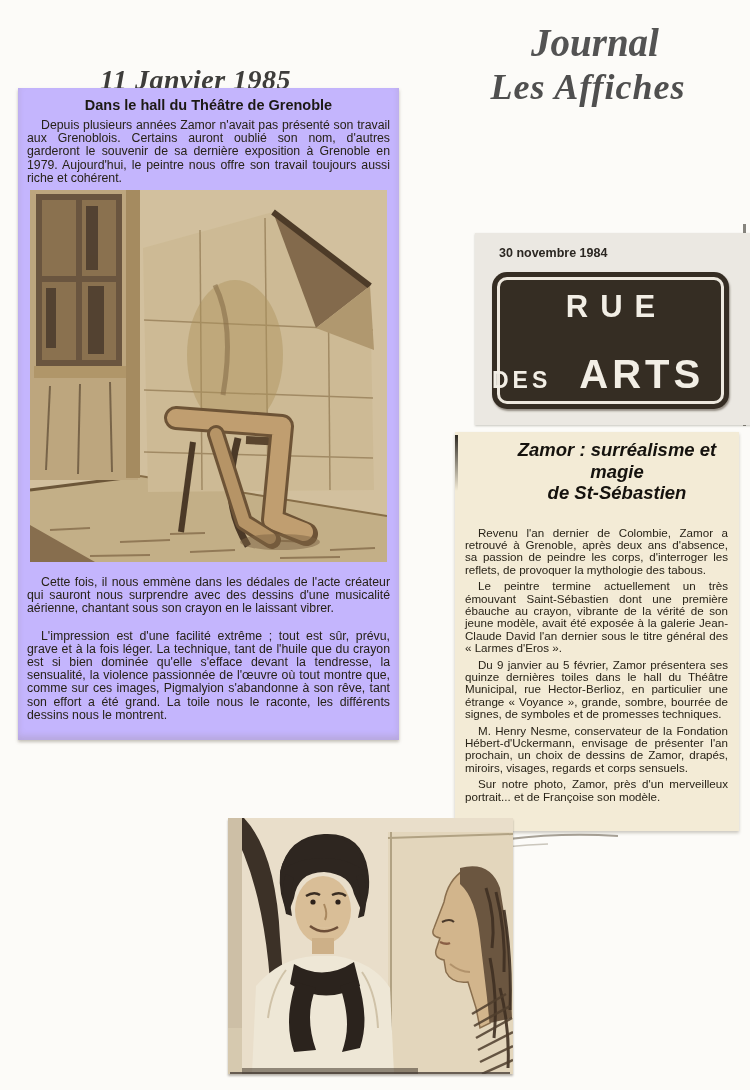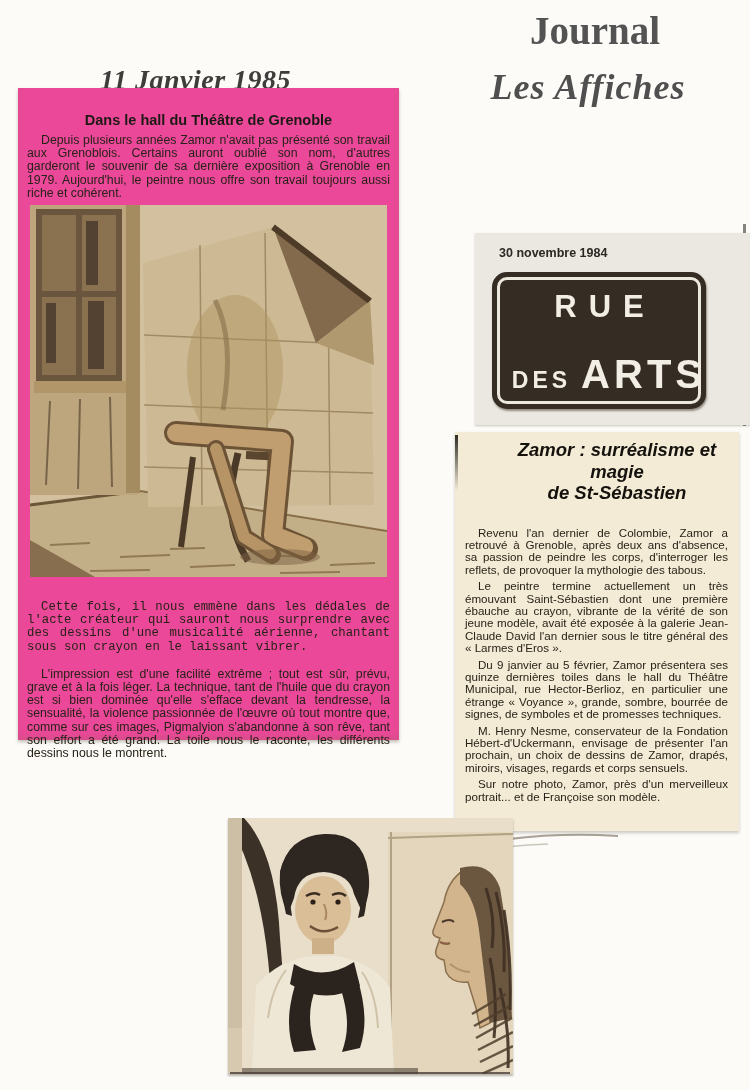--- a/index.html
+++ b/index.html
@@ -11,82 +11,82 @@
   }
   .abs{position:absolute;}
 
   
   .handwritten-date{
     left:100px;top:28px;width:220px;
     font-family:"Liberation Serif",serif;font-style:italic;font-weight:bold;
     font-size:28px;color:#3e3d3b;letter-spacing:.5px;white-space:nowrap;margin-top:36px;
   }
   .masthead-journal{
-    left:450px;top:8px;width:290px;text-align:center;
-    font-family:"Liberation Serif",serif;font-weight:bold;
+    left:450px;top:20px;width:290px;text-align:center;
+    font-family:"Liberation Serif",serif;font-style:italic;font-weight:bold;
     font-size:39px;color:#535353;
   }
   .masthead-affiches{
     left:433px;top:66px;width:310px;text-align:center;
     font-family:"Liberation Serif",serif;font-style:italic;font-weight:bold;
     font-size:36px;color:#4f4f4f;letter-spacing:1px;
   }
   .scan-edge-line{
     left:743px;top:224px;width:3px;height:202px;background:#5f5c55;opacity:.75;
   }
 
   
   .left-clipping{
     left:18px;top:88px;width:381px;height:652px;
-    background:#ec4899;
+    background:#c4b5fd;
     box-shadow:0 2px 3px rgba(90,80,60,.35), inset 0 -4px 6px rgba(120,105,70,.18);
-    padding-top:24px;box-sizing:border-box;
+    padding-top:9px;box-sizing:border-box;
   }
   .lc-kicker{
     text-align:center;font-weight:bold;font-size:14.5px;line-height:17px;color:#1c1914;
   }
   .lc-title{
     text-align:center;font-weight:bold;font-size:14.5px;line-height:17px;color:#1c1914;
     letter-spacing:.5px;margin-top:2px;
   }
   .lc-para{
     margin:5px 9px 0 9px;font-size:12.3px;line-height:13.2px;
     text-align:justify;text-indent:14px;color:#272218;
   }
   .lc-drawing{display:block;margin:5px auto 0 auto;}
-  .lc-para-after{margin-top:24px;font-family:Liberation Mono, monospace;}
+  .lc-para-after{margin-top:14px;}
   .lc-para-last{margin-top:14px;}
 
   
   .gray-clipping{
     left:475px;top:233px;width:293px;height:192px;
     background:#ebe8e2;
     box-shadow:0 1px 2px rgba(80,75,60,.3);
   }
   .gc-date{
     position:absolute;left:24px;top:13px;
     font-weight:bold;font-size:12.5px;color:#2b2722;
   }
   .street-sign{
-    position:absolute;left:17px;top:39px;width:214px;height:137px;
+    position:absolute;left:17px;top:39px;width:237px;height:137px;
     background:#352d23;border-radius:15px;
     box-shadow:1px 2px 2px rgba(60,50,35,.5);
   }
   .street-sign-frame{
     position:absolute;left:5px;top:5px;right:5px;bottom:5px;
     border:3px solid #ede8de;border-radius:10px;
   }
   .sign-line1{
     position:absolute;top:17px;left:0;width:100%;text-align:center;
     font-weight:bold;font-size:31px;letter-spacing:12px;text-indent:12px;
     color:#f2eee5;
   }
   .sign-line2{
     position:absolute;bottom:12px;left:0;width:100%;
-    display:flex;align-items:baseline;justify-content:flex-end;gap:10px;
+    display:flex;align-items:baseline;justify-content:flex-start;gap:28px;
     color:#f2eee5;font-weight:bold;
   }
   .sign-des{font-size:23px;letter-spacing:4px;}
   .sign-arts{font-size:40px;letter-spacing:4px;}
 
   
   .right-article{
     left:455px;top:432px;width:284px;height:399px;
     background:#f3ebd6;
     box-shadow:0 2px 3px rgba(90,80,60,.3);

